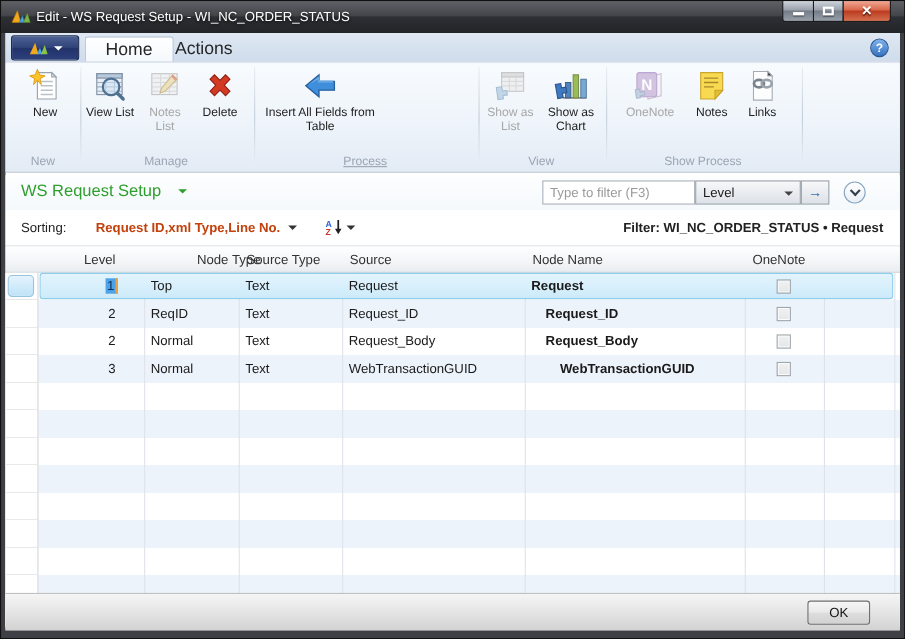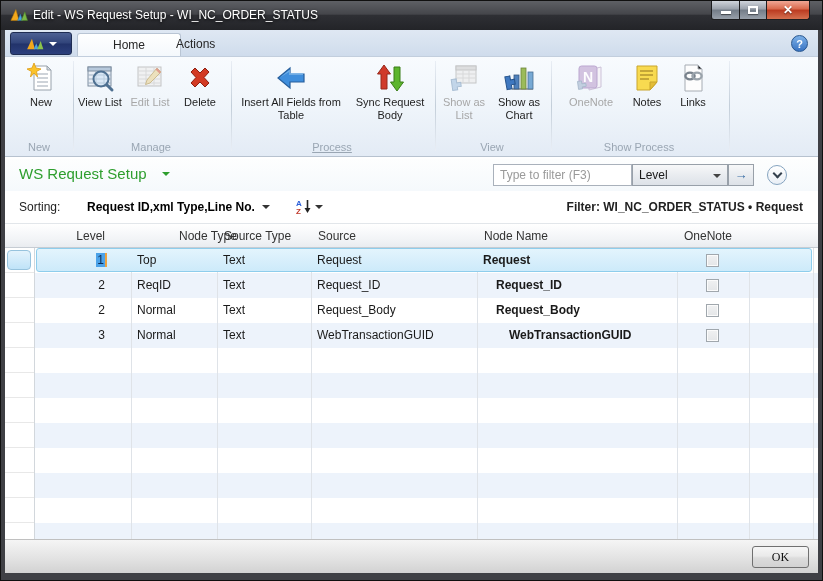--- a/index.html
+++ b/index.html
@@ -28,21 +28,21 @@
 
   
   .client { position:absolute; top:29px; left:4px; right:4px; bottom:7px; background:#fff; }
 
   
   .tabstrip { position:absolute; top:0; left:0; right:0; height:27px;
     background:linear-gradient(180deg,#dfe8f3 0%,#cfdcec 100%); border-bottom:1px solid #c2cedd; }
   .appbtn { position:absolute; left:5px; top:2px; width:62px; height:23px; border-radius:3px;
     border:1px solid #1e2c52; background:linear-gradient(180deg,#4d6193 0%,#31447a 48%,#22336a 52%,#2c3f7c 100%);
     display:flex; align-items:center; justify-content:center; gap:5px; }
-  .tab { position:absolute; bottom:0; height:23px; line-height:23px; padding:0 35px; font-size:12px; color:#262626; }
+  .tab { position:absolute; bottom:0; height:23px; line-height:23px; padding:0 18px; font-size:16px; color:#262626; }
   .tab.active { background:linear-gradient(180deg,#ffffff 0%,#f4f8fc 100%);
     border:1px solid #b9c5d4; border-bottom:none; border-radius:3px 3px 0 0; }
   .tab-home { left:72px; } .tab-actions { left:136px; }
   .helpbtn { position:absolute; right:10px; top:5px; width:17px; height:17px; border-radius:50%;
     border:1px solid #28568e; background:linear-gradient(180deg,#7db1e8 0%,#3873c2 100%);
     color:#fff; font-weight:bold; font-size:11px; text-align:center; line-height:16px; }
 
   .ribbon-body { position:absolute; top:27px; left:0; right:0; height:100px;
     background:linear-gradient(180deg,#f8fbfe 0%,#eef4fa 55%,#e3ebf5 100%); border-bottom:1px solid #b7c2cf; }
   .gsep { position:absolute; top:6px; height:106px; width:1px;
@@ -69,21 +69,21 @@
     background:linear-gradient(180deg,#f7f8f9 0%,#e9ecf0 50%,#dde2e8 100%);
     text-align:center; line-height:20px; color:#3a6ea5; font-weight:bold; font-size:13px; }
   .chevbtn { position:absolute; left:762px; top:6px; width:20px; height:20px; border-radius:50%;
     border:1px solid #86a4c0; background:linear-gradient(180deg,#ffffff 0%,#e9eff6 100%); }
   .chevbtn .chev { position:absolute; left:5.5px; top:4px; width:7px; height:7px;
     border-right:2px solid #34404d; border-bottom:2px solid #34404d; transform:rotate(45deg); }
 
   
   .sorting-row { position:absolute; top:161px; left:0; right:0; height:32px; background:#fff; }
   .sorting-label { position:absolute; left:14px; top:9px; color:#222; }
-  .sorting-value { position:absolute; left:82px; top:9px; font-weight:bold; color:#000000; display:flex; align-items:center; gap:7px; }
+  .sorting-value { position:absolute; left:82px; top:9px; font-weight:bold; color:#c2410c; display:flex; align-items:center; gap:7px; }
   .sorticon { position:absolute; left:290px; top:7px; display:flex; align-items:center; gap:3px; }
   .filter-info { position:absolute; right:15px; top:9px; font-weight:bold; color:#222; }
 
   
   .grid { position:absolute; top:193px; left:0; right:0; height:347px; }
   .grid-header { position:absolute; top:0; left:0; right:0; height:25px;
     background:linear-gradient(180deg,#ffffff 0%,#f1f3f6 70%,#e9ecf0 100%); border-bottom:1px solid #c6ccd3;
     border-top:1px solid #e2e6ea; }
   .hcell { position:absolute; top:0; height:24px; line-height:24px; color:#333; overflow:hidden; white-space:nowrap; }
   .grid-body { position:absolute; top:25px; bottom:0; left:0; right:0;
@@ -103,23 +103,23 @@
   .c-src   { left:312px; width:158px; }
   .c-nname { left:472px; width:200px; font-weight:bold; }
   .ind-0 { padding-left:6px; } .ind-1 { padding-left:19px; } .ind-2 { padding-left:32px; }
   .checkbox { position:absolute; left:701px; top:6px; width:13px; height:13px; border:1px solid #a0a7ad;
     background:linear-gradient(180deg,#f0f1f2 0%,#e4e6e8 100%); box-shadow:inset 0 0 0 1px #fbfbfb; }
   .sel-digit { background:#4ba2e8; color:#0c2c55; padding:0 1px; border-right:2px solid #eda23f; }
 
   
   .footer { position:absolute; bottom:0; left:0; right:0; height:34px;
     background:linear-gradient(180deg,#f5f5f5 0%,#e3e3e3 55%,#d2d2d2 100%); border-top:1px solid #c0c0c0; }
-  .okbtn { position:absolute; right:9px; top:6px; width:57px; height:22px; border:1px solid #707070; border-radius:3px;
+  .okbtn { position:absolute; right:27px; top:6px; width:57px; height:22px; border:1px solid #707070; border-radius:3px;
     background:linear-gradient(180deg,#f6f6f6 0%,#eaeaea 45%,#dcdcdc 55%,#d2d2d2 100%);
-    text-align:center; line-height:20px; font-size:12px; color:#111;font-family:Liberation Serif, serif; }
+    text-align:center; line-height:20px; font-size:12px; color:#111; }
 </style>
 </head>
 <body>
 
 <div class="window">
 
   <div class="titlebar">
     <svg class="title-icon" viewBox="0 0 20 16">
       <polygon points="1,14 6.5,2 10,14" fill="#f2a81d" stroke="#b97a0a" stroke-width="0.6"></polygon>
       <polygon points="8.5,14 11.5,7 14,14" fill="#4aa3df" stroke="#2a6da0" stroke-width="0.6"></polygon>
@@ -197,44 +197,37 @@
               <line x1="4" y1="9" x2="27" y2="9"></line>
               <line x1="4" y1="13" x2="27" y2="13"></line>
               <line x1="4" y1="17" x2="27" y2="17"></line>
               <line x1="4" y1="21" x2="27" y2="21"></line>
               <line x1="12" y1="5" x2="12" y2="24"></line>
               <line x1="20" y1="5" x2="20" y2="24"></line>
             </g>
           <polygon points="23,6 27,10 16,21 11.5,22.5 13,18" fill="#ead9a8" stroke="#bfa96e" stroke-width="1"></polygon>
           <polygon points="23,6 27,10 25.5,11.5 21.5,7.5" fill="#d87f6a"></polygon>
         </svg>
-        <span class="rlbl">Edit List</span>
+        <span class="rlbl">Notes List</span>
       </div>
       <div class="rbtn" style="left:170px;width:50px;">
         <svg class="ric" viewBox="0 0 32 32">
           <polygon points="7,10 11,6 16,11 21,6 25,10 20,15.5 25,21 21,25 16,20 11,25 7,21 12,15.5" fill="#d23a24" stroke="#8e1f10" stroke-width="1"></polygon>
         </svg>
         <span class="rlbl">Delete</span>
       </div>
       <div class="gcaption" style="left:68px;width:156px;">Manage</div>
       <div class="gsep" style="left:226px;"></div>
 
       <div class="rbtn" style="left:230px;width:112px;">
         <svg class="ric" viewBox="0 0 32 32">
           <polygon points="3,16 15,6 15,12 29,12 29,20 15,20 15,26" fill="#3f8edc" stroke="#265e9c" stroke-width="1.2"></polygon>
           <polygon points="5,15.5 15,7.5 15,11 28,11 28,13 14,13 14,10" fill="#7db8ec" opacity="0.8"></polygon>
         </svg>
         <span class="rlbl">Insert All Fields from Table</span>
-      </div>
-      <div class="rbtn" style="left:346px;width:78px;">
-        <svg class="ric" viewBox="0 0 32 32">
-          <polygon points="10,3 16.5,12 13,12 13,27 7,27 7,12 3.5,12" fill="#d03a2a" stroke="#96281a" stroke-width="1"></polygon>
-          <polygon points="23,29 29.5,20 26,20 26,5 20,5 20,20 16.5,20" fill="#5cb52d" stroke="#3b7e19" stroke-width="1"></polygon>
-        </svg>
-        <span class="rlbl">Sync Request Body</span>
       </div>
       <div class="gcaption" style="left:226px;width:202px;text-decoration:underline;">Process</div>
       <div class="gsep" style="left:430px;"></div>
 
       <div class="rbtn disabled" style="left:434px;width:50px;">
         <svg class="ric" viewBox="0 0 32 32" opacity="0.7">
           <rect x="8" y="4" width="20" height="17" fill="#ececec" stroke="#b2b2b2" stroke-width="1"></rect>
           <rect x="8" y="4" width="20" height="4" fill="#d3d3d3" stroke="#b2b2b2" stroke-width="1"></rect>
           <g stroke="#cccccc" stroke-width="1">
               <line x1="8" y1="12" x2="28" y2="12"></line>

